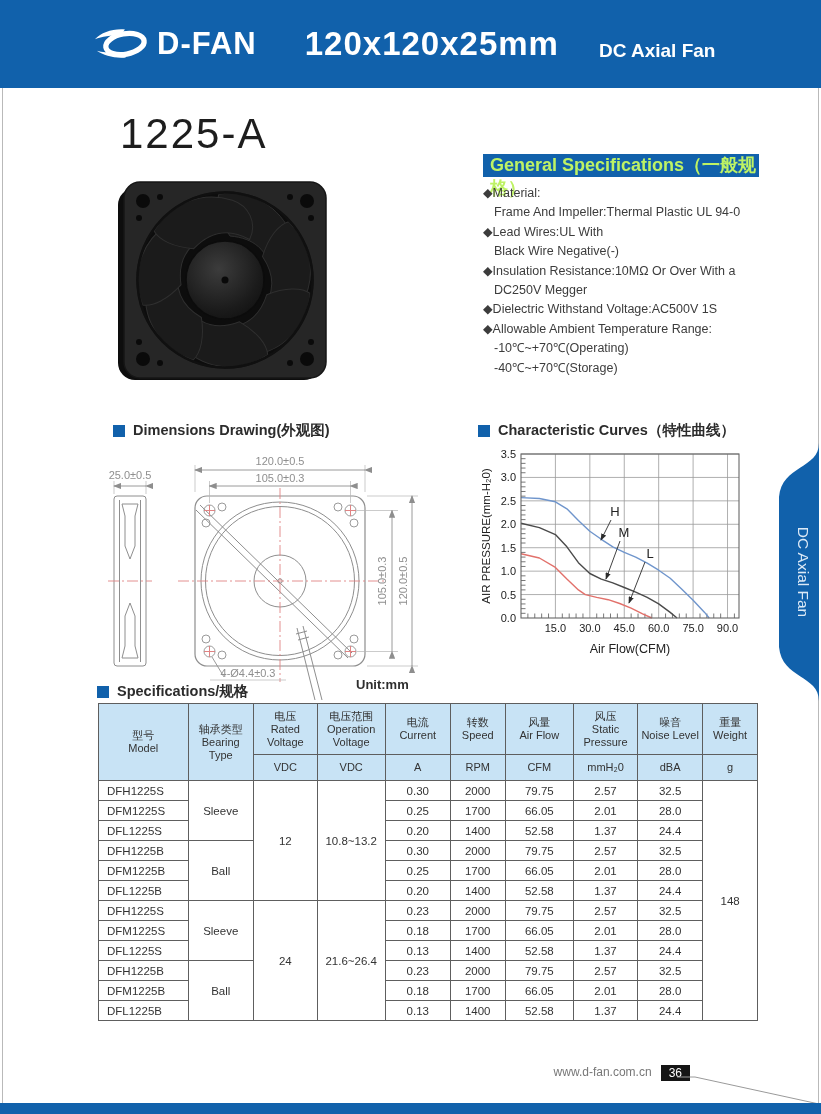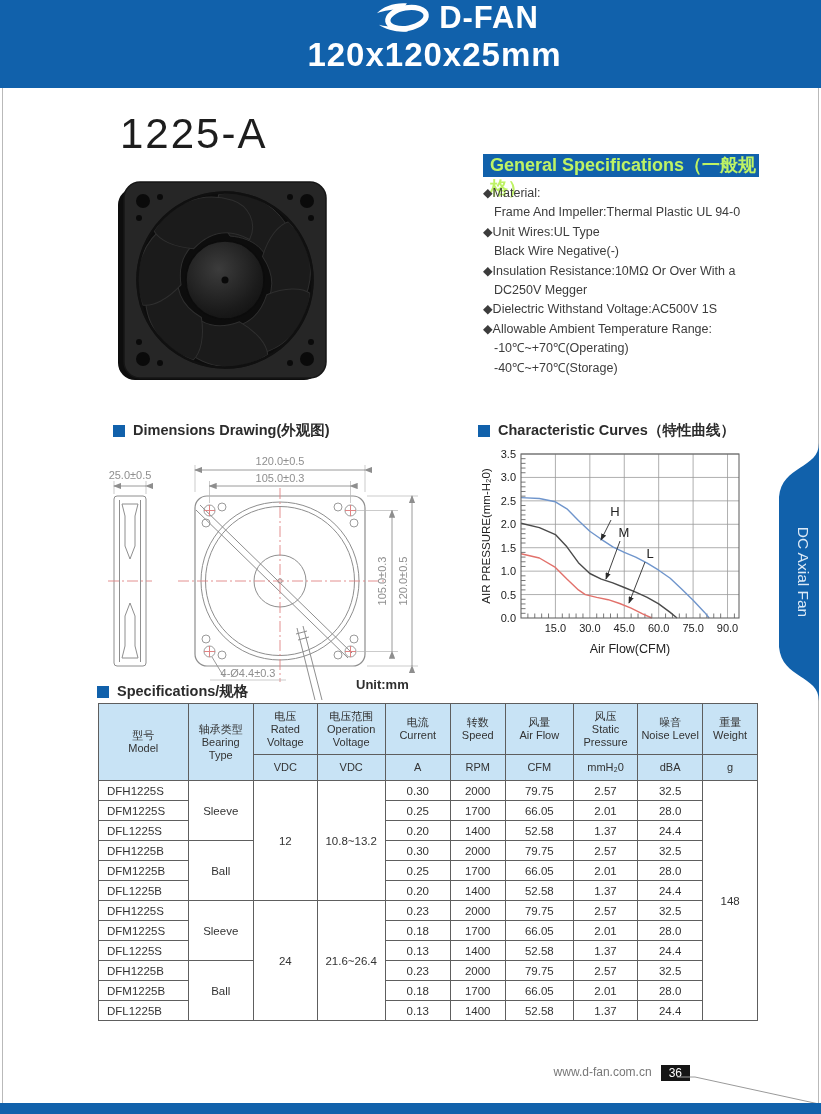--- a/index.html
+++ b/index.html
@@ -47,21 +47,21 @@
   
   .footer{top:1065px;right:131px;display:flex;align-items:flex-start;gap:9px;}
   .site{color:#777;font-size:12px;}
   .page-badge{background:#151515;color:#fff;font-size:12px;padding:1px 8px;}
 </style>
 </head>
 <body>
 
 <div class="page">
 
-  <div class="abs header" style="background:#1161ab;flex-direction:column;">
+  <div class="abs header" style="background:#1161ab;">
     <div class="logo-wrap">
       <svg width="62" height="36" viewBox="0 0 64 36">
         <ellipse cx="33" cy="18" rx="20" ry="10.5" fill="none" stroke="#fff" stroke-width="5.5" transform="rotate(-10 33 18)"></ellipse>
         <path d="M2,13 C9,6 20,2 33,3 L28,9 C19,9 9,10.5 2,13 Z" fill="#fff"></path>
         <path d="M4,25 C11,30 22,33 34,32 L29,27 C20,27.5 11,27 4,25 Z" fill="#fff"></path>
       </svg>
       <span class="logo-text">D-FAN</span>
     </div>
     <span class="hdr-size">120x120x25mm</span>
     <span class="hdr-sub">DC Axial Fan</span>
@@ -110,21 +110,21 @@
         <circle cx="178" cy="185" r="3"></circle>
         <circle cx="199" cy="164" r="3"></circle>
     </g>
   </svg>
 
   <div class="abs gs">
     <div class="gs-bar" style="background:#1161ab;">General Specifications（一般规格）</div>
     <div class="gs-items">
       <div>◆Material:</div>
       <div class="cont">Frame And Impeller:Thermal Plastic UL 94-0</div>
-      <div>◆Unit Wires:UL Type</div>
+      <div>◆Lead Wires:UL With</div>
       <div class="cont">Black Wire Negative(-)</div>
       <div>◆Insulation Resistance:10MΩ Or Over With a</div>
       <div class="cont">DC250V Megger</div>
       <div>◆Dielectric Withstand Voltage:AC500V 1S</div>
       <div>◆Allowable Ambient Temperature Range:</div>
       <div class="cont">-10℃~+70℃(Operating)</div>
       <div class="cont">-40℃~+70℃(Storage)</div>
     </div>
   </div>
 

